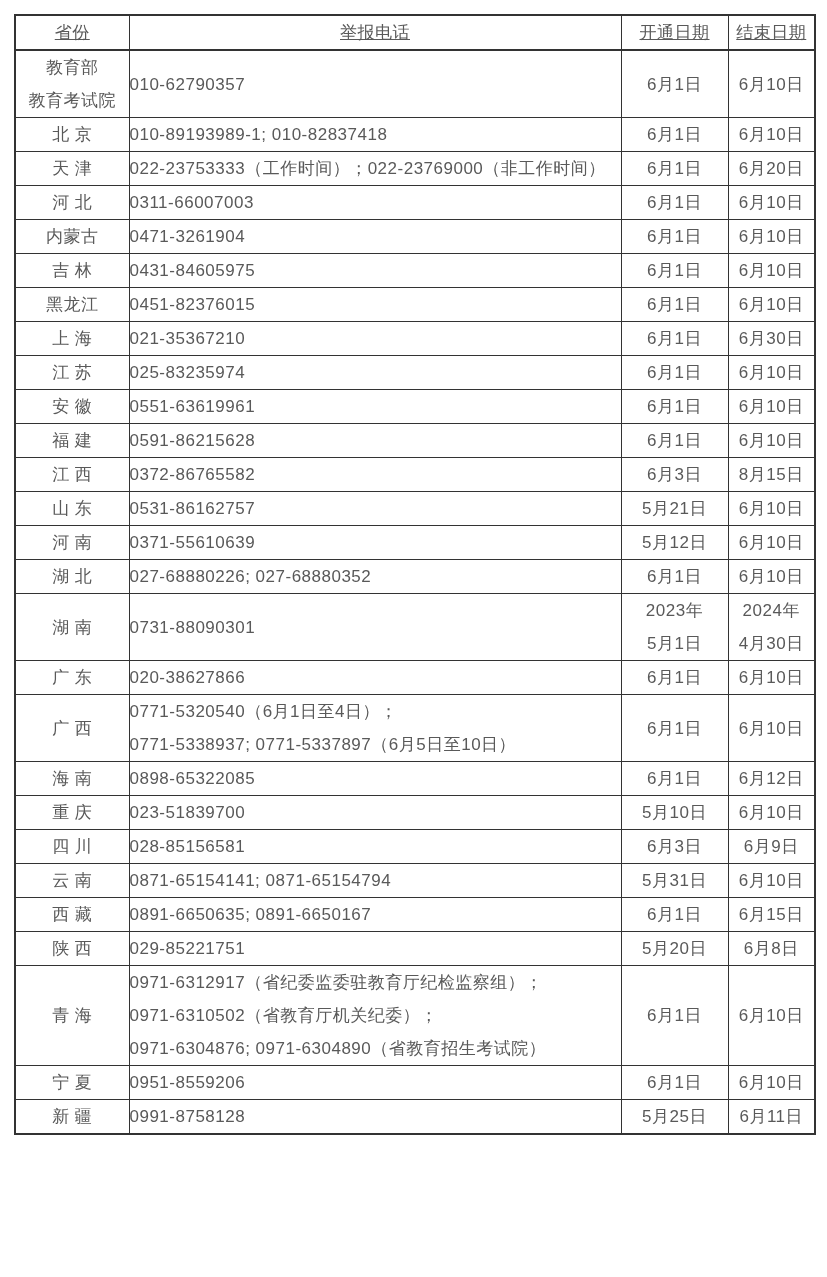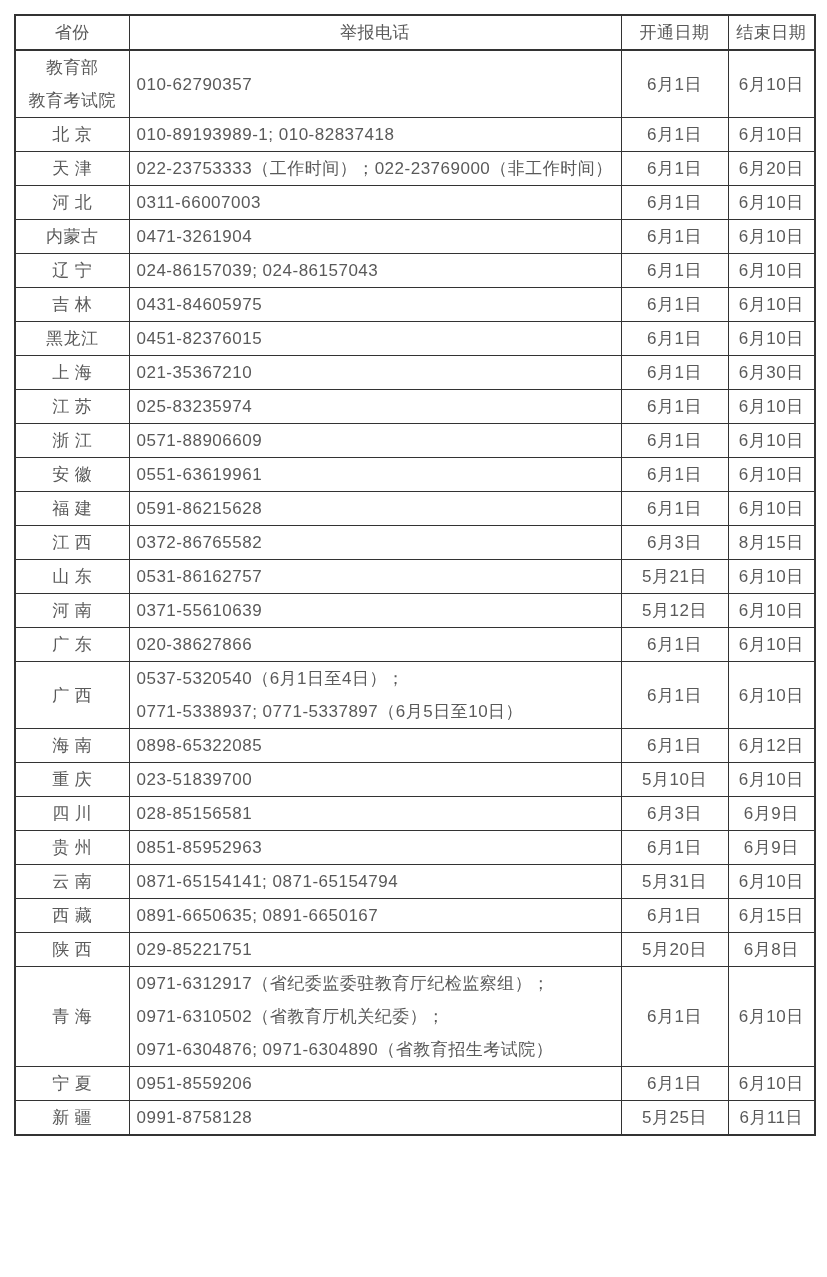--- a/index.html
+++ b/index.html
@@ -35,24 +35,24 @@
     font-weight: normal;
     line-height: 33px;
     padding: 0;
     vertical-align: middle;
     text-align: center;
     letter-spacing: 0.5px;
   }
   .hotline thead th {
     border-bottom-width: 2px;
     height: 33px;
+    text-decoration: underline;
   }
   .hotline td.col-phone {
     text-align: left;
-    padding-left: 7px;
   }
   .cell-line {
     line-height: 33px;
     white-space: nowrap;
     overflow: hidden;
   }
 </style>
 </head>
 <body>
 
@@ -139,34 +139,20 @@
           </td>
           <td class="col-open_date">
             <div class="cell-line">6月1日</div>
           </td>
           <td class="col-end_date">
             <div class="cell-line">6月10日</div>
           </td>
         </tr>
         <tr>
           <td class="col-province">
-            <div class="cell-line">辽 宁</div>
-          </td>
-          <td class="col-phone">
-            <div class="cell-line">024-86157039; 024-86157043</div>
-          </td>
-          <td class="col-open_date">
-            <div class="cell-line">6月1日</div>
-          </td>
-          <td class="col-end_date">
-            <div class="cell-line">6月10日</div>
-          </td>
-        </tr>
-        <tr>
-          <td class="col-province">
             <div class="cell-line">吉 林</div>
           </td>
           <td class="col-phone">
             <div class="cell-line">0431-84605975</div>
           </td>
           <td class="col-open_date">
             <div class="cell-line">6月1日</div>
           </td>
           <td class="col-end_date">
             <div class="cell-line">6月10日</div>
@@ -209,34 +195,20 @@
           </td>
           <td class="col-open_date">
             <div class="cell-line">6月1日</div>
           </td>
           <td class="col-end_date">
             <div class="cell-line">6月10日</div>
           </td>
         </tr>
         <tr>
           <td class="col-province">
-            <div class="cell-line">浙 江</div>
-          </td>
-          <td class="col-phone">
-            <div class="cell-line">0571-88906609</div>
-          </td>
-          <td class="col-open_date">
-            <div class="cell-line">6月1日</div>
-          </td>
-          <td class="col-end_date">
-            <div class="cell-line">6月10日</div>
-          </td>
-        </tr>
-        <tr>
-          <td class="col-province">
             <div class="cell-line">安 徽</div>
           </td>
           <td class="col-phone">
             <div class="cell-line">0551-63619961</div>
           </td>
           <td class="col-open_date">
             <div class="cell-line">6月1日</div>
           </td>
           <td class="col-end_date">
             <div class="cell-line">6月10日</div>
@@ -293,38 +265,68 @@
           </td>
           <td class="col-open_date">
             <div class="cell-line">5月12日</div>
           </td>
           <td class="col-end_date">
             <div class="cell-line">6月10日</div>
           </td>
         </tr>
         <tr>
           <td class="col-province">
+            <div class="cell-line">湖 北</div>
+          </td>
+          <td class="col-phone">
+            <div class="cell-line">027-68880226; 027-68880352</div>
+          </td>
+          <td class="col-open_date">
+            <div class="cell-line">6月1日</div>
+          </td>
+          <td class="col-end_date">
+            <div class="cell-line">6月10日</div>
+          </td>
+        </tr>
+        <tr>
+          <td class="col-province">
+            <div class="cell-line">湖 南</div>
+          </td>
+          <td class="col-phone">
+            <div class="cell-line">0731-88090301</div>
+          </td>
+          <td class="col-open_date">
+            <div class="cell-line">2023年</div>
+            <div class="cell-line">5月1日</div>
+          </td>
+          <td class="col-end_date">
+            <div class="cell-line">2024年</div>
+            <div class="cell-line">4月30日</div>
+          </td>
+        </tr>
+        <tr>
+          <td class="col-province">
             <div class="cell-line">广 东</div>
           </td>
           <td class="col-phone">
             <div class="cell-line">020-38627866</div>
           </td>
           <td class="col-open_date">
             <div class="cell-line">6月1日</div>
           </td>
           <td class="col-end_date">
             <div class="cell-line">6月10日</div>
           </td>
         </tr>
         <tr>
           <td class="col-province">
             <div class="cell-line">广 西</div>
           </td>
           <td class="col-phone">
-            <div class="cell-line">0537-5320540（6月1日至4日）；</div>
+            <div class="cell-line">0771-5320540（6月1日至4日）；</div>
             <div class="cell-line">0771-5338937; 0771-5337897（6月5日至10日）</div>
           </td>
           <td class="col-open_date">
             <div class="cell-line">6月1日</div>
           </td>
           <td class="col-end_date">
             <div class="cell-line">6月10日</div>
           </td>
         </tr>
         <tr>
@@ -357,34 +359,20 @@
         </tr>
         <tr>
           <td class="col-province">
             <div class="cell-line">四 川</div>
           </td>
           <td class="col-phone">
             <div class="cell-line">028-85156581</div>
           </td>
           <td class="col-open_date">
             <div class="cell-line">6月3日</div>
-          </td>
-          <td class="col-end_date">
-            <div class="cell-line">6月9日</div>
-          </td>
-        </tr>
-        <tr>
-          <td class="col-province">
-            <div class="cell-line">贵 州</div>
-          </td>
-          <td class="col-phone">
-            <div class="cell-line">0851-85952963</div>
-          </td>
-          <td class="col-open_date">
-            <div class="cell-line">6月1日</div>
           </td>
           <td class="col-end_date">
             <div class="cell-line">6月9日</div>
           </td>
         </tr>
         <tr>
           <td class="col-province">
             <div class="cell-line">云 南</div>
           </td>
           <td class="col-phone">

